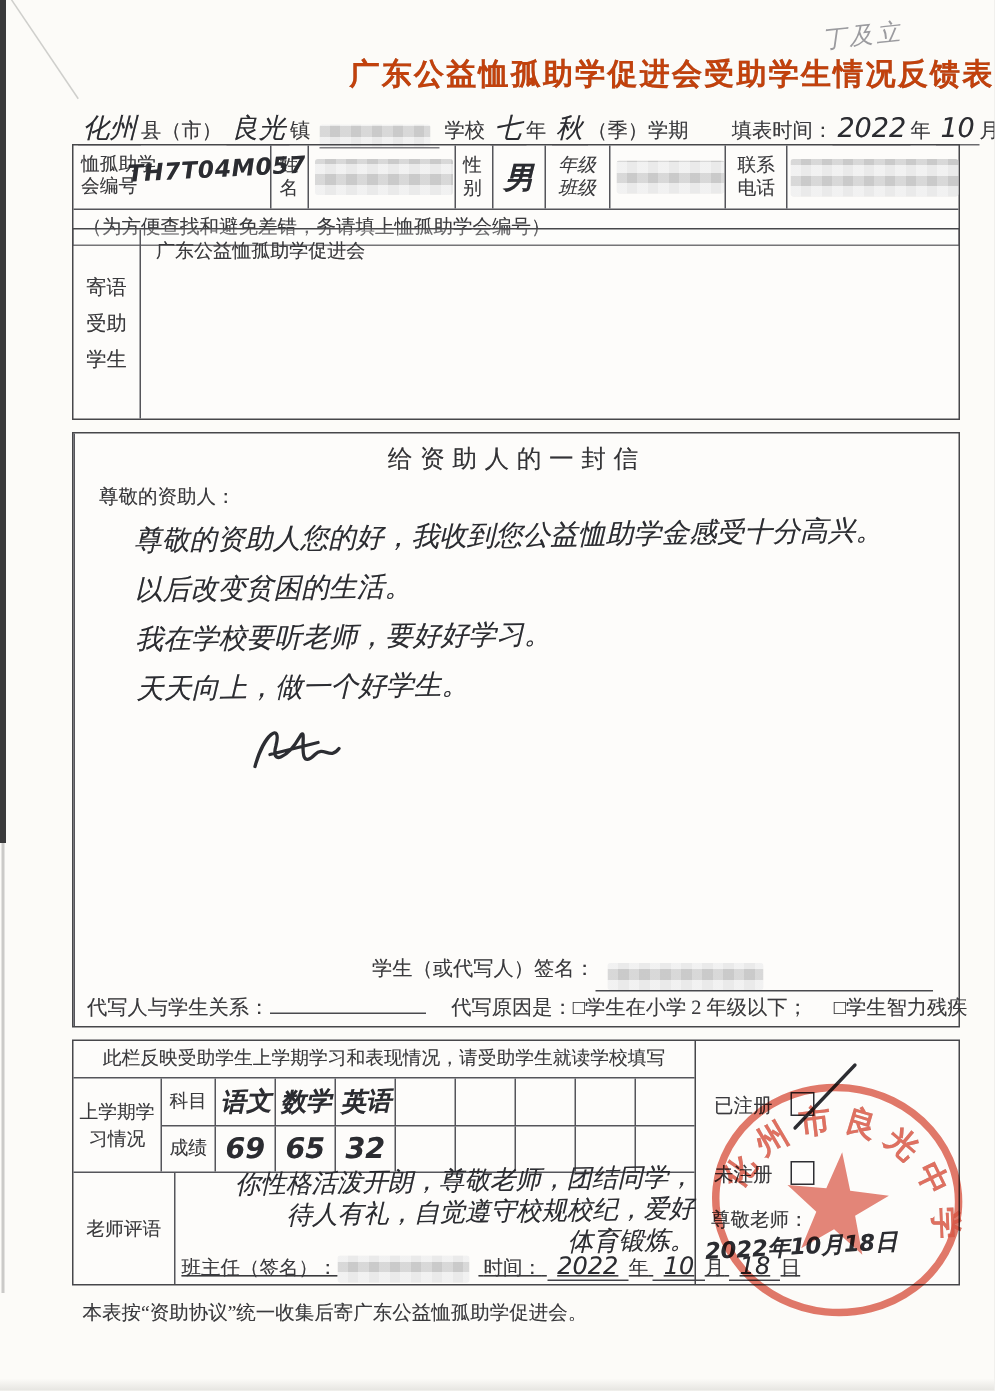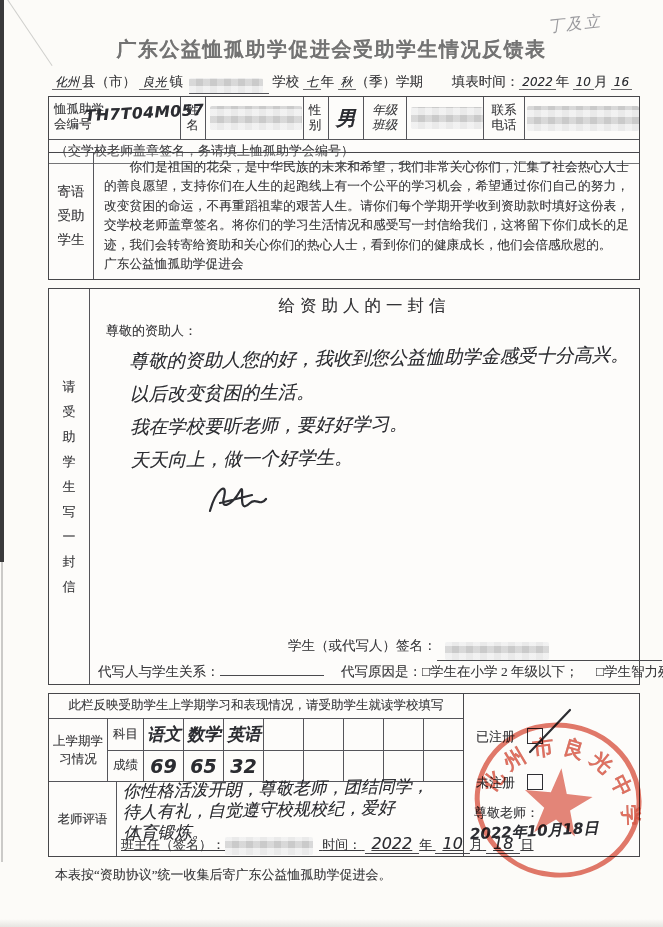--- a/index.html
+++ b/index.html
@@ -15,24 +15,24 @@
     display:inline-block;vertical-align:middle;border-radius:2px;
     background:
       repeating-linear-gradient(0deg, rgba(255,255,255,.5) 0 7px, rgba(0,0,0,0.05) 7px 14px),
       repeating-linear-gradient(90deg,#e4e4e4 0 7px,#d5d5d5 7px 14px);
   }
   
   .edge-strip{position:absolute;left:0;top:0;width:4px;height:562px;background:#17171a;opacity:.85;}
   .edge-strip2{position:absolute;left:1px;top:562px;width:2px;height:300px;background:#9a9a98;opacity:.5;}
   .fold-line{position:absolute;left:-18px;top:28px;width:90px;height:1px;background:#cicfd0;background:#cfcfcc;transform:rotate(56deg);}
   .corner-note{font-size:16px;color:#9b9b9f;transform:rotate(-6deg);letter-spacing:2px;}
-  .title{left:0;top:36px;width:100%;text-align:center;font-size:20px;font-weight:bold;letter-spacing:1.5px;color:#737373;}
+  .title{left:0;top:36px;width:100%;text-align:right;font-size:20px;font-weight:bold;letter-spacing:1.5px;color:#c2410c;}
   
   .info-line{left:52px;top:73px;width:596px;font-size:13.5px;white-space:nowrap;}
-  .info-line .hw{font-size:12px;padding:0 3px;border-bottom:1px solid #6b6b6e;}
+  .info-line .hw{font-size:18px;padding:0 3px;border-bottom:1px solid #6b6b6e;}
   .info-line .gap{display:inline-block;width:22px;}
   .schoolline{display:inline-block;width:80px;height:16px;border-bottom:1px solid #55555a;margin:0 3px;vertical-align:-3px;}
   .schoolline .blur{width:74px;height:15px;}
   
   .tbl{position:absolute;border:1.5px solid #47474a;box-sizing:border-box;background:rgba(255,255,255,.25);}
   .cell{box-sizing:border-box;border-left:1px solid #55555a;}
   .cell:first-child{border-left:none;}
   
   .id-table{left:48px;top:96px;width:592px;}
   .id-row{display:flex;height:42px;align-items:stretch;}
@@ -71,21 +71,21 @@
   .rt-period{width:67px;display:flex;align-items:center;justify-content:center;text-align:center;font-size:12.5px;line-height:18px;border-right:1px solid #55555a;}
   .rt-grid{flex:1;display:flex;flex-direction:column;}
   .rt-subrow{flex:1;display:flex;}
   .rt-subrow + .rt-subrow{border-top:1px solid #55555a;}
   .rt-sublabel{width:35px;font-size:12.5px;display:flex;align-items:center;justify-content:center;}
   .rt-cell{width:39px;border-left:1px solid #55555a;display:flex;align-items:center;justify-content:center;overflow:visible;}
   .subj{font-size:17px;white-space:nowrap;font-weight:600;transform:rotate(-2deg);}
   .score{font-size:19px;font-weight:600;}
   .rt-commentrow{flex:1;display:flex;}
   .rt-teacherlabel{width:67px;display:flex;align-items:center;justify-content:center;font-size:12.5px;border-right:1px solid #55555a;}
-  .rt-comment{flex:1;position:relative;}
+  .rt-comment{flex:1;position:relative;text-align:right;}
   .comment-lines{position:absolute;left:6px;top:-4px;width:340px;font-size:17px;line-height:21px;transform:rotate(-1deg);font-weight:500;white-space:nowrap;}
   .homeroom-line{position:absolute;left:4px;bottom:1px;font-size:13px;white-space:nowrap;text-decoration:underline;}
   .homeroom-line .blur{width:88px;height:18px;margin-right:6px;}
   .homeroom-line .u{border-bottom:1px solid #44444a;padding:0 7px;font-size:16px;}
   .rt-right{flex:1;border-left:1.5px solid #47474a;display:flex;flex-direction:column;}
   .rt-rbody{flex:1;position:relative;overflow:visible;}
   .reg-row{position:absolute;font-size:13px;white-space:nowrap;}
   .cbox{display:inline-block;width:14px;height:14px;border:1.6px solid #2e2e33;vertical-align:-3px;margin-left:12px;background:rgba(255,255,255,.2);}
   .stamp-label{position:absolute;left:10px;top:110px;font-size:13px;}
   .stamp-date{position:absolute;left:6px;top:128px;font-size:15px;transform:rotate(-3deg);white-space:nowrap;font-weight:600;}
@@ -142,37 +142,33 @@
       <div class="cell" style="width:80px;display:flex;align-items:center;">
         <span class="blur" style="width:72px;height:22px;margin-left:4px;"></span>
       </div>
       <div class="cell" style="width:42px;display:flex;align-items:center;justify-content:center;">
         <span class="lblsmall vlabel" style="width:28px;text-align:center;">联系电话</span>
       </div>
       <div class="cell" style="flex:1;display:flex;align-items:center;">
         <span class="blur" style="width:112px;height:25px;margin-left:2px;"></span>
       </div>
     </div>
-    <div class="id-note">（交学校老师盖章签名，务请填上恤孤助学会编号）</div>
+    <div class="id-note">（为方便查找和避免差错，务请填上恤孤助学会编号）</div>
   </div>
 
   <div class="tbl msg-table print">
     <div class="msg-side">
       <span>寄语受助学生</span>
     </div>
     <div class="msg-body">
-      <div class="para">你们是祖国的花朵，是中华民族的未来和希望，我们非常关心你们，汇集了社会热心人士的善良愿望，支持你们在人生的起跑线上有一个公平的学习机会，希望通过你们自己的努力，改变贫困的命运，不再重蹈祖辈的艰苦人生。请你们每个学期开学收到资助款时填好这份表，交学校老师盖章签名。将你们的学习生活情况和感受写一封信给我们，这将留下你们成长的足迹，我们会转寄给资助和关心你们的热心人士，看到你们的健康成长，他们会倍感欣慰的。</div>
       <div class="msg-sign">广东公益恤孤助学促进会</div>
     </div>
   </div>
 
   <div class="tbl letter-table print">
-    <div class="letter-side">
-      <span>请受助学生写一封信</span>
-    </div>
     <div class="letter-body">
       <div class="abs letter-title">给资助人的一封信</div>
       <div class="abs salutation">尊敬的资助人：</div>
       <div class="abs letter-lines hw">
         <div>尊敬的资助人您的好，我收到您公益恤助学金感受十分高兴。</div>
         <div>以后改变贫困的生活。</div>
         <div>我在学校要听老师，要好好学习。</div>
         <div>天天向上，做一个好学生。</div>
       </div>
       <svg class="abs scribble" width="72" height="46" viewBox="0 0 72 46">

